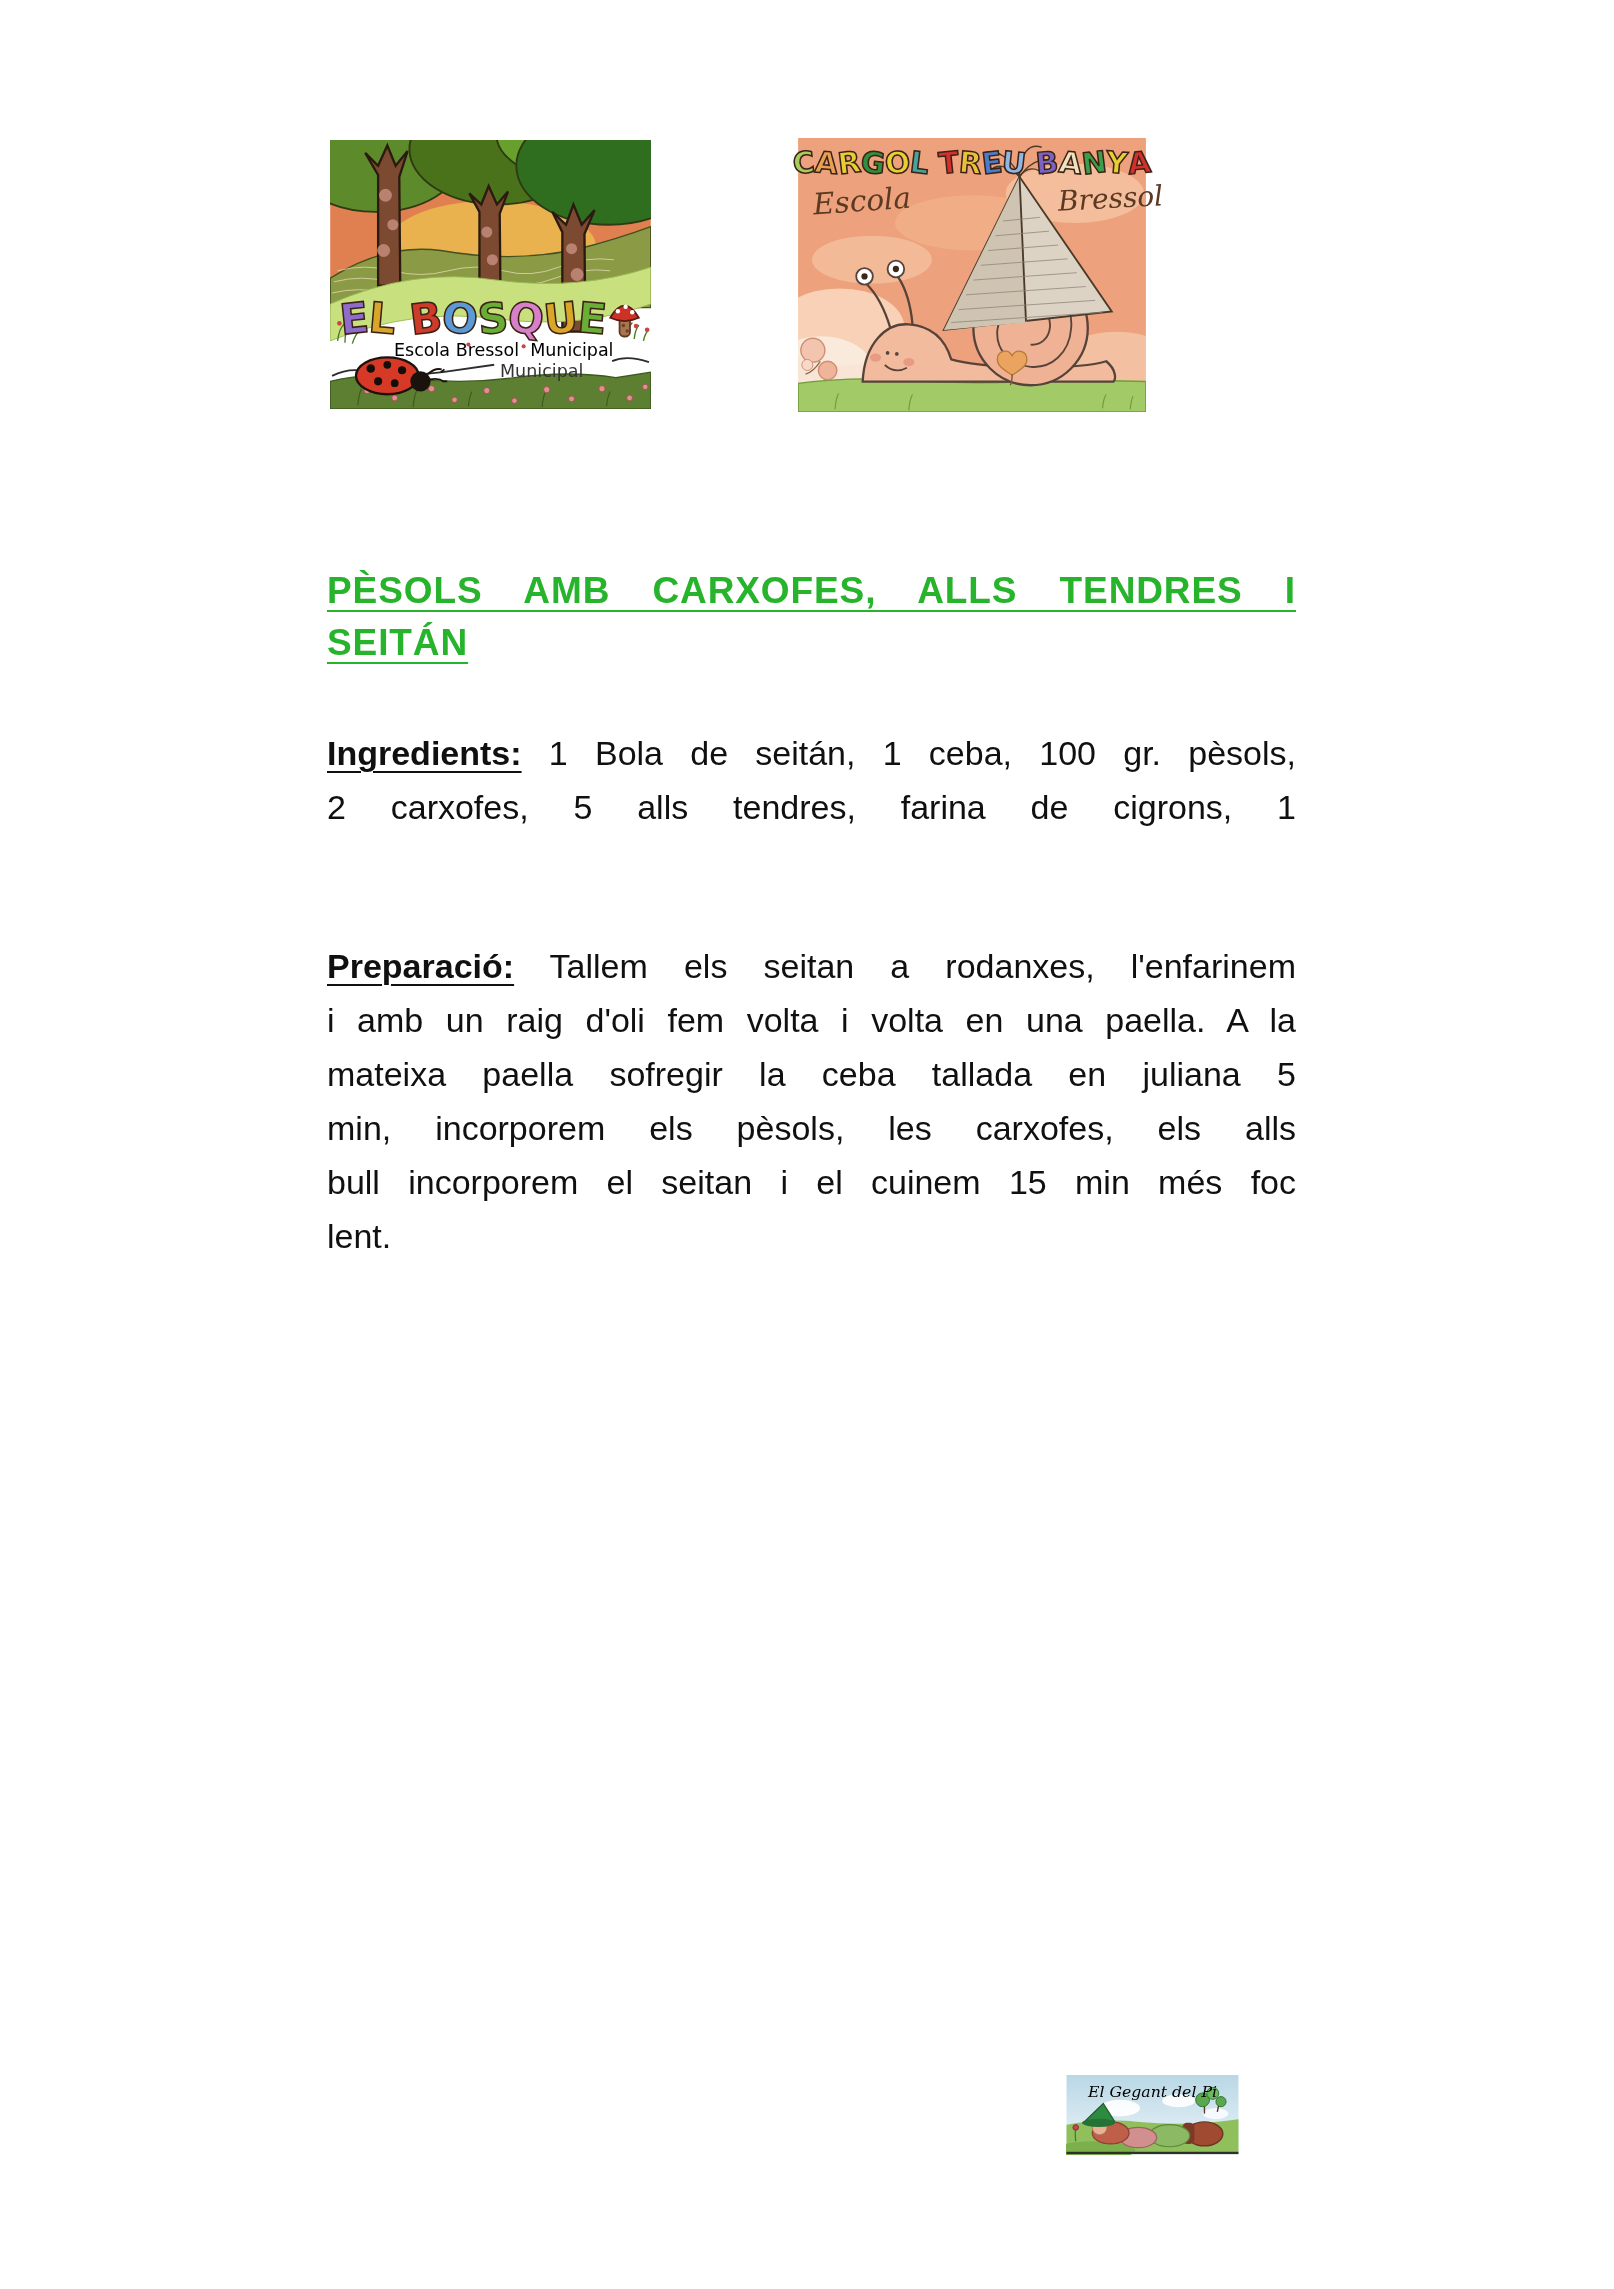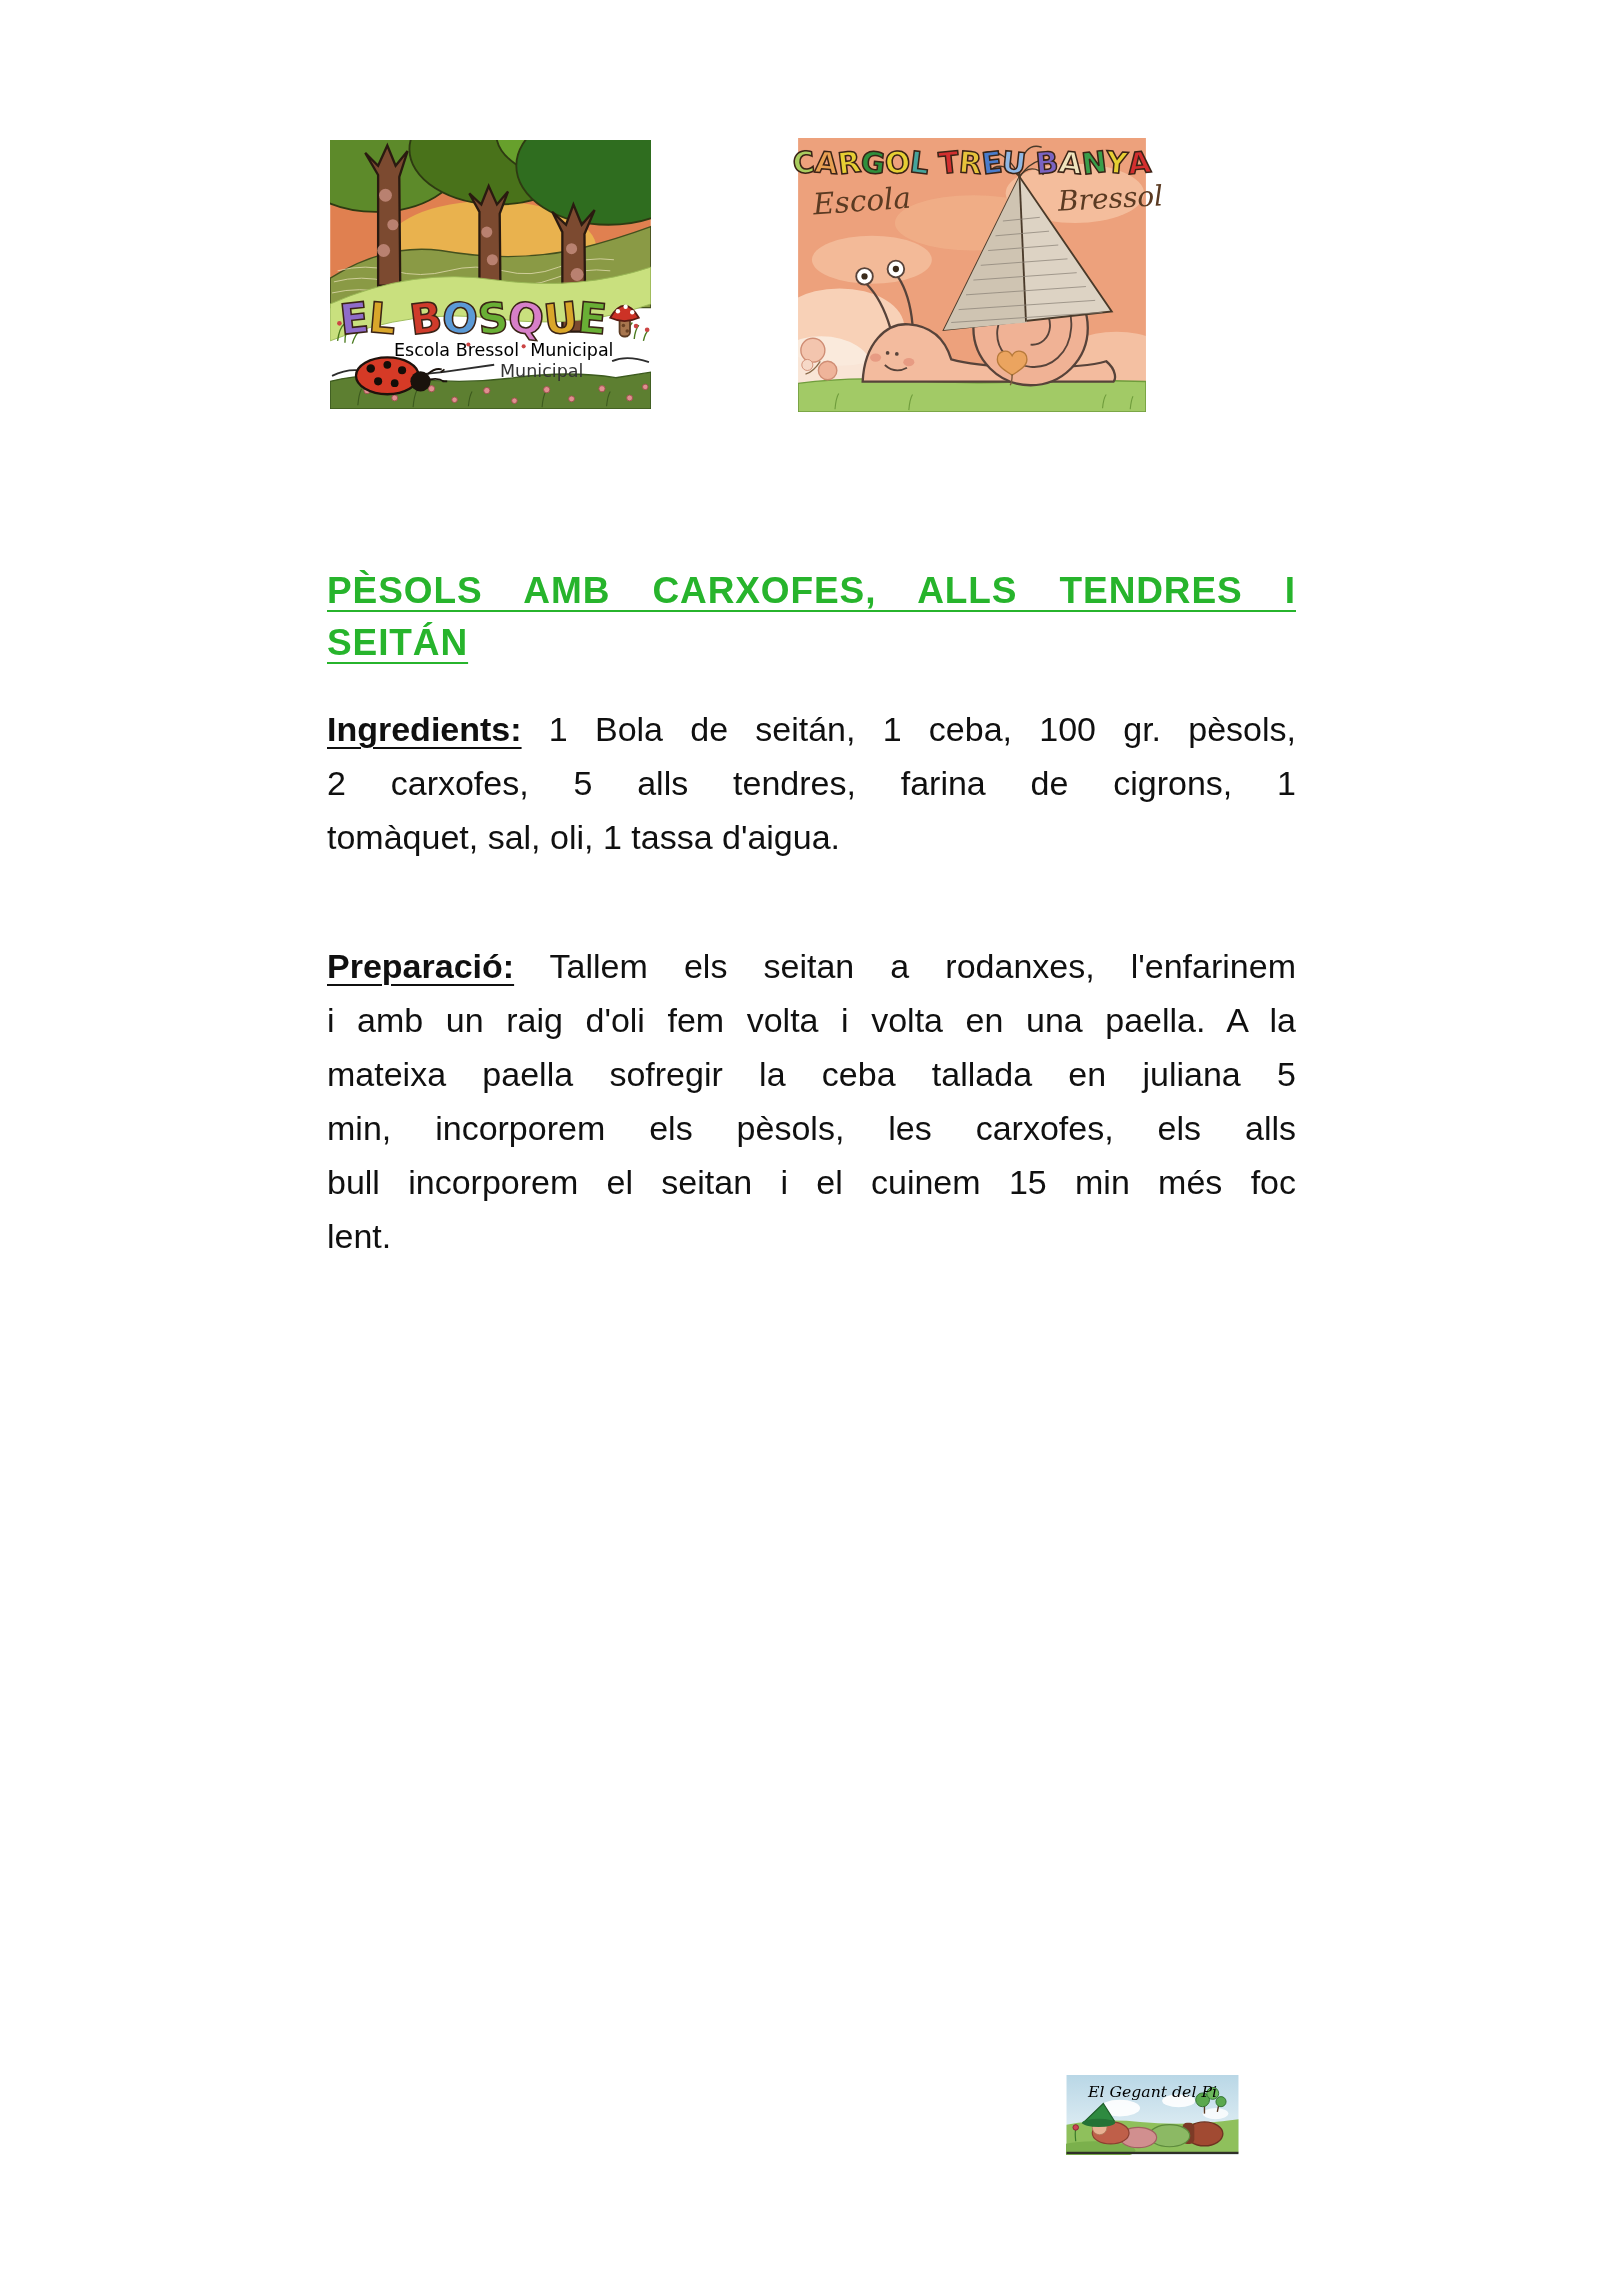--- a/index.html
+++ b/index.html
@@ -40,21 +40,21 @@
       font-size:37px;line-height:52px;font-weight:bold;letter-spacing:0.9px;}
   .title-block .jline{text-align:justify;text-align-last:justify;
       text-decoration:underline;text-decoration-thickness:1.8px;text-underline-offset:7.4px;}
   .title-block .jline.last{text-align-last:left;}
 
   .para{position:absolute;left:327px;width:969px;font-size:34px;line-height:54px;color:#101010;}
   .para .jline{text-align:justify;text-align-last:justify;}
   .para .jline.last{text-align-last:left;}
   .lead{font-weight:bold;text-decoration:underline;
         text-decoration-thickness:2.3px;text-underline-offset:5.5px;}
-  .para-ingredients{top:702px;}
+  .para-ingredients{top:726px;}
   .para-preparation{top:939px;}
 </style>
 </head>
 <body>
 
 <div class="page">
 
   <div class="logo logo-bosquet">
     <svg width="321" height="269" viewBox="0 0 348 292">
       <rect width="348" height="292" fill="#ffffff"></rect>
@@ -278,21 +278,20 @@
     <div class="cargol-bressol">Bressol</div>
   </div>
 
   <div class="title-block" style="color: rgb(39, 180, 44);">
       <div class="jline">PÈSOLS AMB CARXOFES, ALLS TENDRES I</div>
       <div class="jline last">SEITÁN</div>
     </div>
   <div class="para para-ingredients">
       <div class="jline"><span class="lead">Ingredients:</span> 1 Bola de seitán, 1 ceba, 100 gr. pèsols,</div>
       <div class="jline">2 carxofes, 5 alls tendres, farina de cigrons, 1</div>
-      <div class="jline last">tomàquet, sal, oli, 1 tassa d'aigua.</div>
     </div>
   <div class="para para-preparation">
       <div class="jline"><span class="lead">Preparació:</span> Tallem els seitan a rodanxes, l'enfarinem</div>
       <div class="jline">i amb un raig d'oli fem volta i volta en una paella. A la</div>
       <div class="jline">mateixa paella sofregir la ceba tallada en juliana 5</div>
       <div class="jline">min, incorporem els pèsols, les carxofes, els alls</div>
       <div class="jline">bull incorporem el seitan i el cuinem 15 min més foc</div>
       <div class="jline last">lent.</div>
     </div>
 

